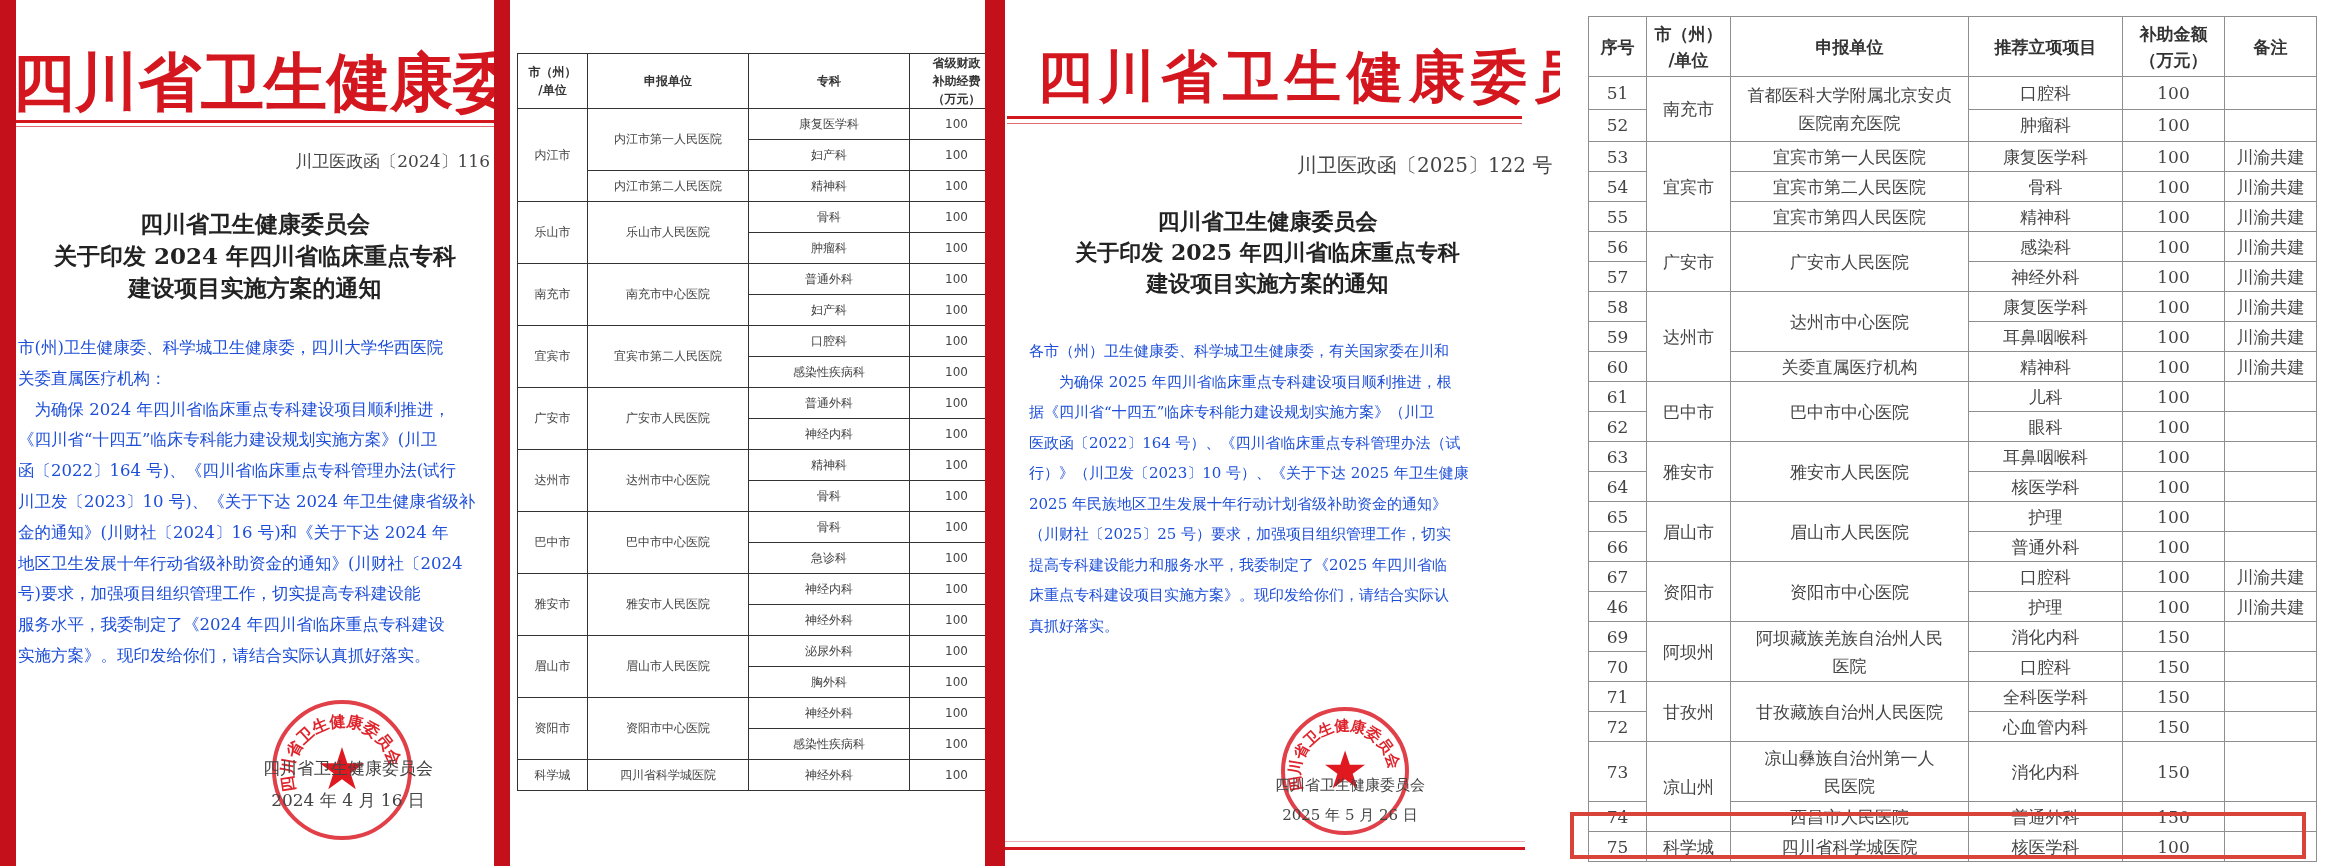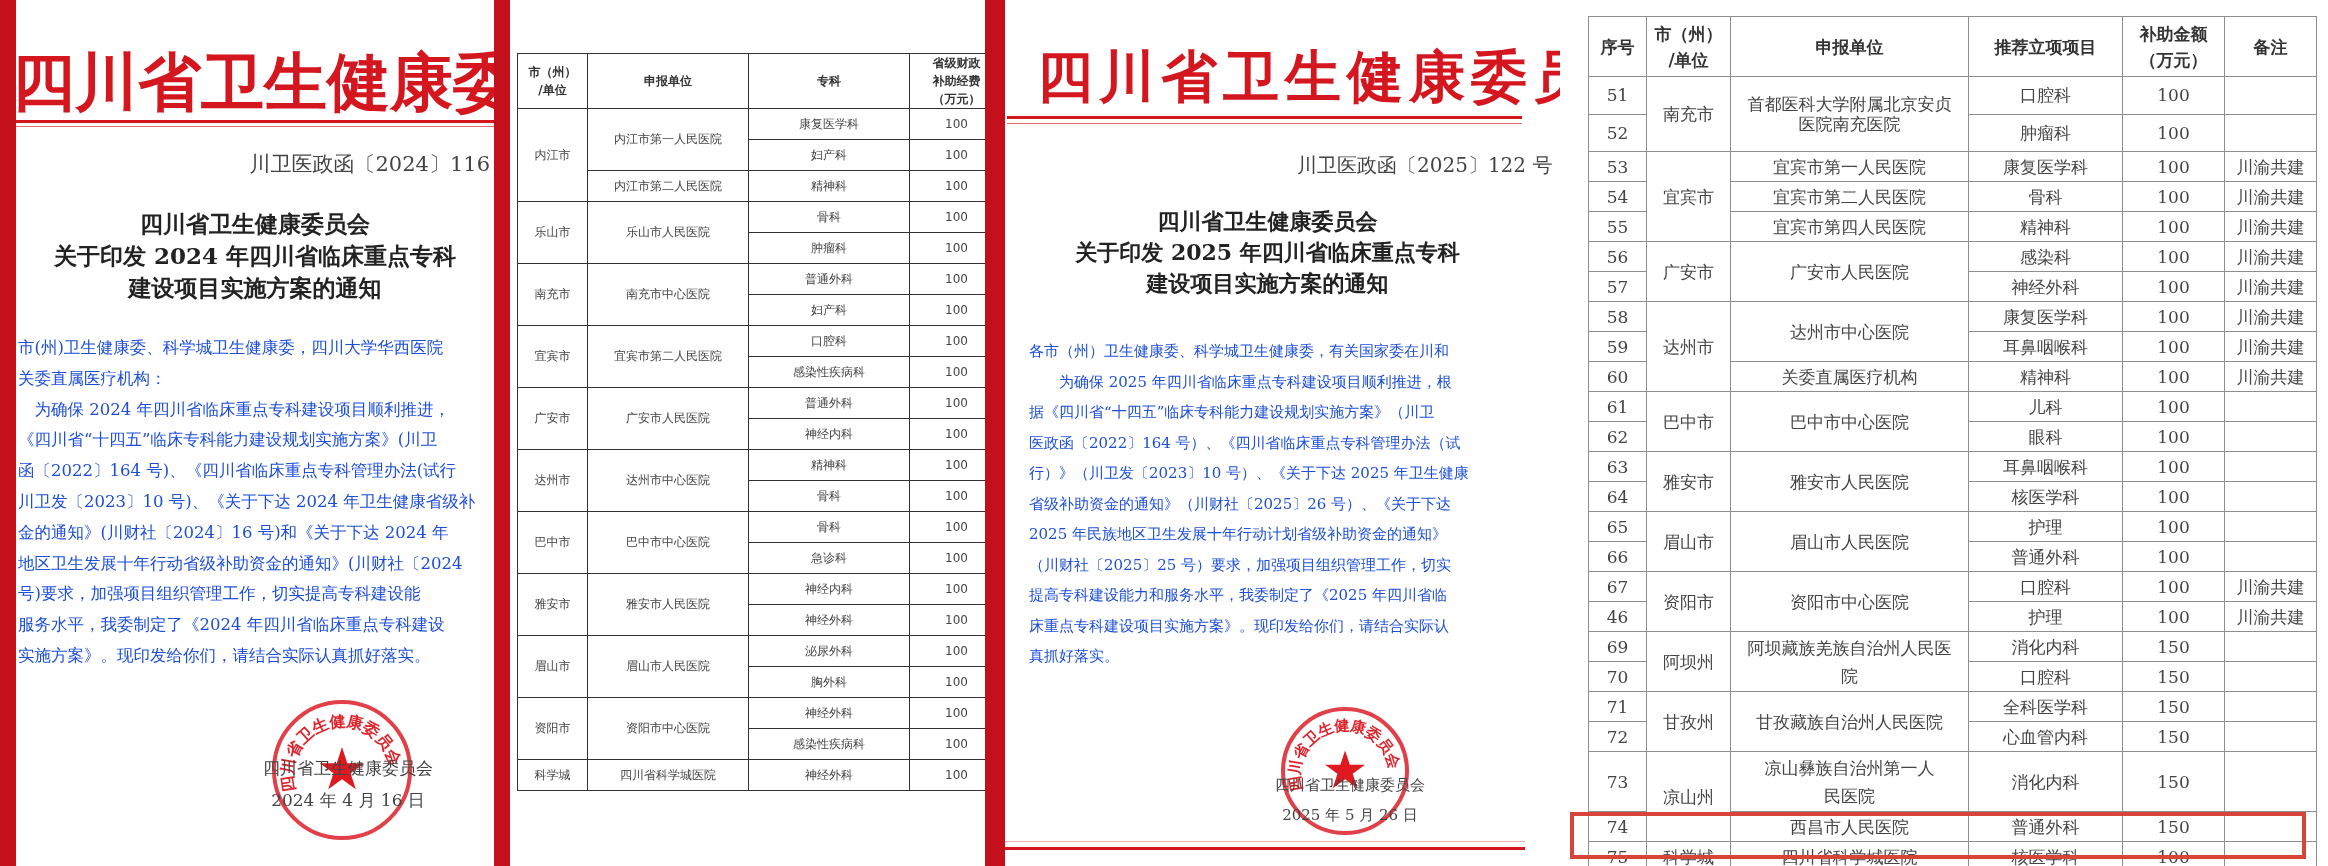--- a/index.html
+++ b/index.html
@@ -7,21 +7,21 @@
   body{position:relative;font-family:"DejaVu Serif","Liberation Serif",serif;color:#333}
   .stripe{position:absolute;top:0;height:866px;background:#c4101b}
   .panel{position:absolute;top:0;height:866px;background:#fff;overflow:hidden}
 
   
   #p1{left:16px;width:478px}
   .masthead{position:absolute;color:#d4161f;font-family:"DejaVu Serif",serif;font-weight:bold;white-space:nowrap;letter-spacing:2px}
   #p1 .masthead{left:-4px;top:40px;font-size:63px;letter-spacing:0px}
   .redrule{position:absolute;height:3px;background:#d4161f}
   .redrule2{position:absolute;height:1px;background:#e06a70}
-  .docno{position:absolute;font-size:21px;color:#444;white-space:nowrap}
+  .docno{position:absolute;font-size:17px;color:#444;white-space:nowrap}
   .title{position:absolute;text-align:center;font-weight:bold;color:#222;font-size:23px;line-height:32px;white-space:nowrap}
   .body{position:absolute;font-size:16.5px;line-height:30.8px;color:#1d4ed8;text-align:justify}
   .body p{white-space:nowrap;overflow:hidden}
   .sig{position:absolute;font-size:17px;color:#444;white-space:nowrap;text-align:center;line-height:32px}
   .seal{position:absolute;border:4px solid rgba(220,30,40,0.85);border-radius:50%}
   .seal .star{position:absolute;left:50%;top:50%;transform:translate(-50%,-52%);color:#e01820;font-size:58px;line-height:1}
   .seal .arc{position:absolute;left:0;top:0;width:100%;height:100%}
 
   
   #p2{left:510px;width:475px}
@@ -235,21 +235,20 @@
     <div>四川省卫生健康委员会</div>
     <div>关于印发 2025 年四川省临床重点专科</div>
     <div>建设项目实施方案的通知</div>
   </div>
   <div class="body" style="left:24px;top:336px;width:480px;font-size:15px;line-height:30.5px">
     <p>各市（州）卫生健康委、科学城卫生健康委，有关国家委在川和</p>
     <p>　　为确保 2025 年四川省临床重点专科建设项目顺利推进，根</p>
     <p>据《四川省“十四五”临床专科能力建设规划实施方案》（川卫</p>
     <p>医政函〔2022〕164 号）、《四川省临床重点专科管理办法（试</p>
     <p>行）》（川卫发〔2023〕10 号）、《关于下达 2025 年卫生健康</p>
-    <p>省级补助资金的通知》（川财社〔2025〕26 号）、《关于下达</p>
     <p>2025 年民族地区卫生发展十年行动计划省级补助资金的通知》</p>
     <p>（川财社〔2025〕25 号）要求，加强项目组织管理工作，切实</p>
     <p>提高专科建设能力和服务水平，我委制定了《2025 年四川省临</p>
     <p>床重点专科建设项目实施方案》。现印发给你们，请结合实际认</p>
     <p>真抓好落实。</p>
   </div>
   <div class="seal" style="left:276px;top:707px;width:128px;height:128px">
     <svg class="arc" viewBox="0 0 128 128">
       <defs>
           <path id="arc2" d="M 20 88 A 48 48 0 1 1 108 88"></path>
@@ -290,21 +289,21 @@
             <div>（万元）</div>
           </th>
         <th>备注</th>
       </tr>
     </thead>
     <tbody>
 
       <tr>
         <td>51</td>
         <td rowspan="2">南充市</td>
-        <td rowspan="2" style="line-height:20px;padding:17px 12px">首都医科大学附属北京安贞医院南充医院</td>
+        <td rowspan="2" style="line-height:28px;padding:4px 12px">首都医科大学附属北京安贞医院南充医院</td>
         <td>口腔科</td>
         <td>100</td>
         <td></td>
       </tr>
       <tr>
         <td>52</td>
         <td>肿瘤科</td>
         <td>100</td>
         <td></td>
       </tr>
@@ -425,21 +424,21 @@
       <tr>
         <td>46</td>
         <td>护理</td>
         <td>100</td>
         <td>川渝共建</td>
       </tr>
 
       <tr>
         <td>69</td>
         <td rowspan="2">阿坝州</td>
-        <td rowspan="2" style="line-height:28px;padding:0 16px">阿坝藏族羌族自治州人民医院</td>
+        <td rowspan="2" style="line-height:28px;padding:0 24px">阿坝藏族羌族自治州人民医院</td>
         <td>消化内科</td>
         <td>150</td>
         <td></td>
       </tr>
       <tr>
         <td>70</td>
         <td>口腔科</td>
         <td>150</td>
         <td></td>
       </tr>

